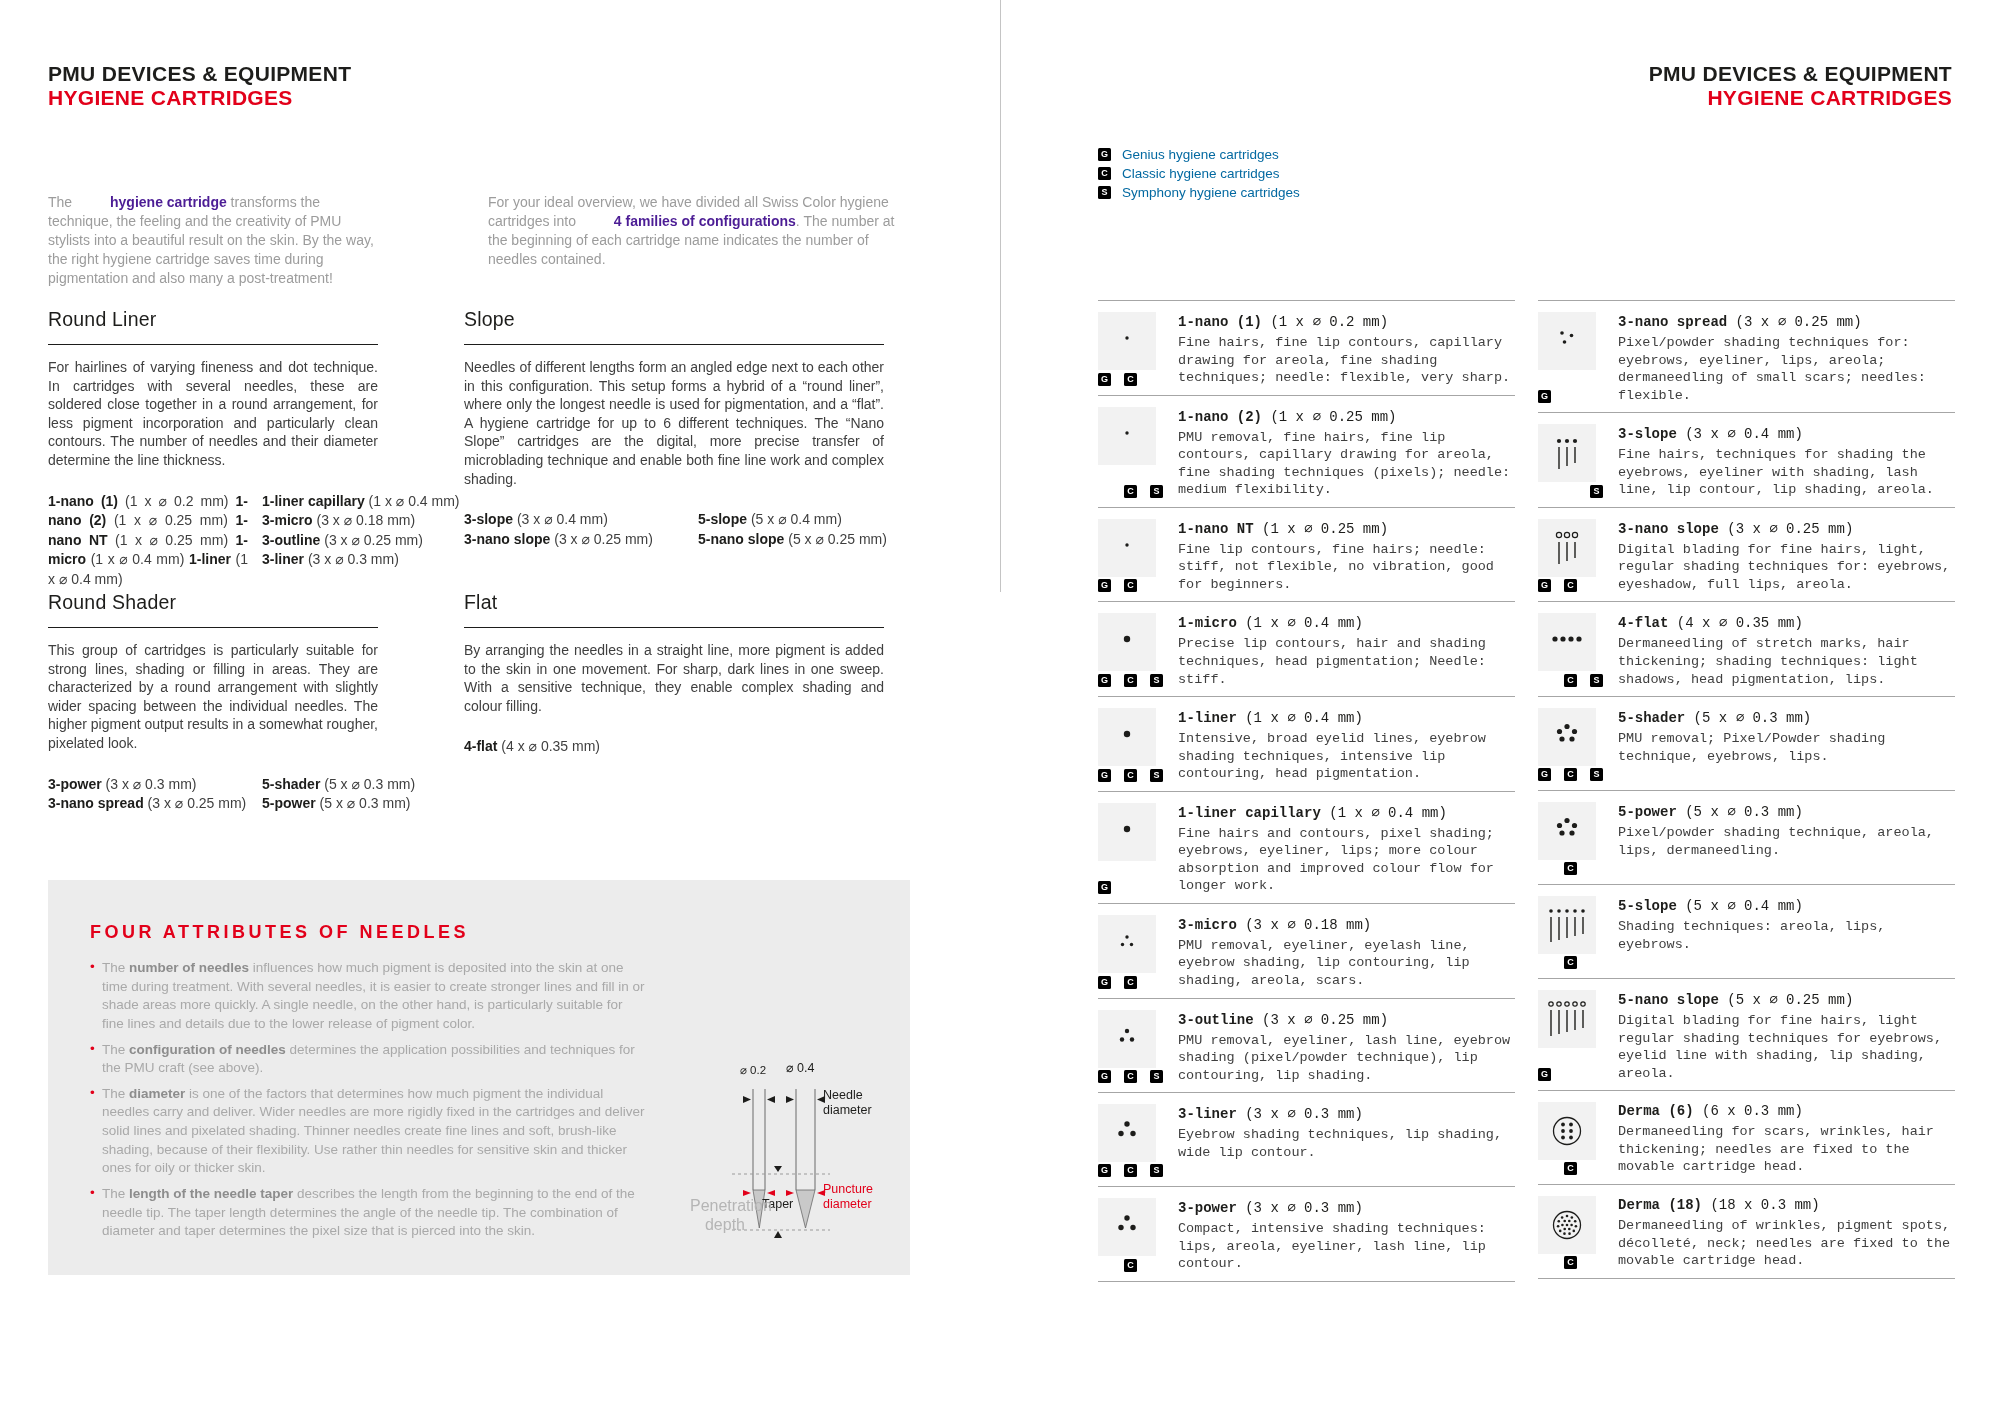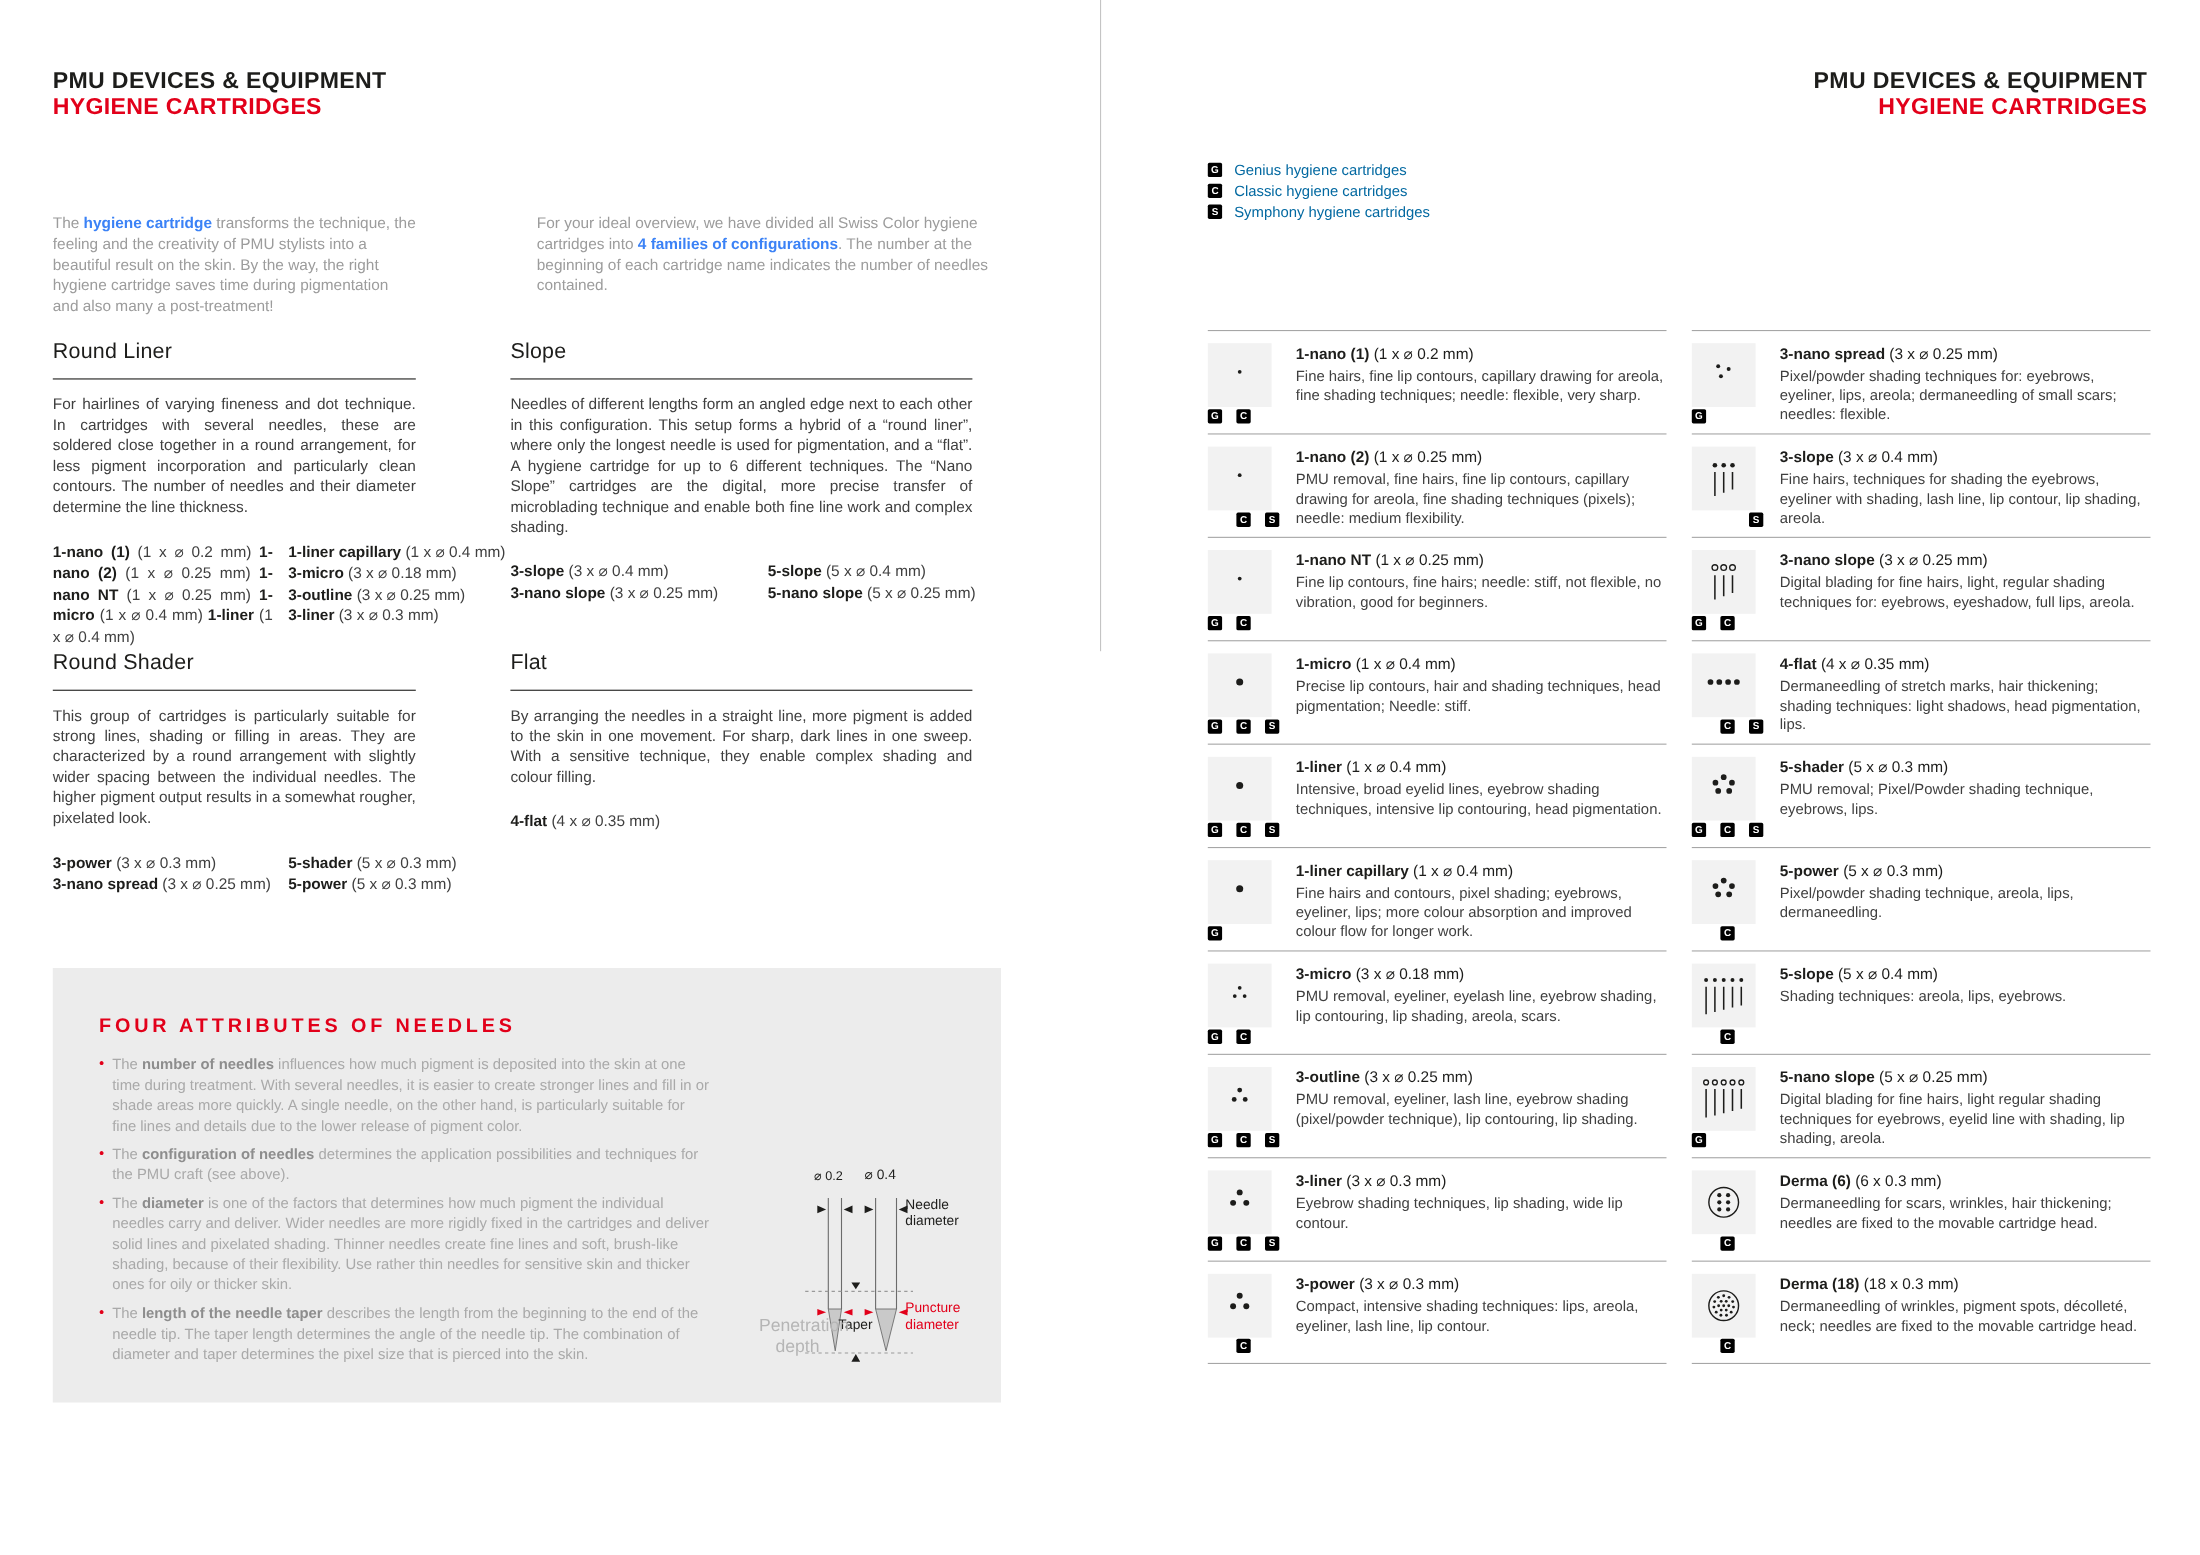--- a/index.html
+++ b/index.html
@@ -12,21 +12,21 @@
 
   
   .doc-header{position:absolute;top:62px;}
   .page-left .doc-header{left:48px;}
   .page-right .doc-header{right:48px;text-align:right;}
   .doc-title{margin:0;font-size:21px;font-weight:700;letter-spacing:.3px;color:#1d1d1b;}
   .doc-subtitle{margin:0 0 0;font-size:21px;font-weight:700;letter-spacing:.3px;color:#e2001a;}
 
   
   .intro{position:absolute;left:48px;top:193px;display:flex;gap:110px;font-size:14px;line-height:1.36;color:#9c9c9c;}
-  .intro b{color:#3b82f6;font-weight:700;}
+  .intro b{color:#4c1d95;font-weight:700;margin-left:34px;}
   .intro-col1{width:330px;}
   .intro-col2{width:420px;}
 
   
   .secrow{position:absolute;left:48px;display:flex;gap:86px;}
   .secrow.row1{top:308px;}
   .secrow.row2{top:591px;}
   .seccol1{width:330px;flex:none;}
   .seccol2{width:420px;flex:none;}
   .section h2{margin:0 0 13px;font-size:19.5px;font-weight:400;letter-spacing:.2px;color:#1d1d1b;}
@@ -65,21 +65,21 @@
   .cat-col{width:417px;flex:none;}
   .entry{display:flex;border-top:1px solid #a6a6a6;padding:11px 0 8px;min-height:94px;box-sizing:border-box;}
   .cat-col .entry:last-child{border-bottom:1px solid #a6a6a6;}
   .entry-left{width:80px;flex:none;display:flex;flex-direction:column;}
   .icon-box{width:58px;height:58px;background:#f2f2f2;}
   .badge-strip{position:relative;height:14px;width:80px;margin-top:auto;}
   .badge-strip .badge{position:absolute;top:0;}
   .slot-G{left:0;}
   .slot-C{left:26px;}
   .slot-S{left:52px;}
-  .entry-text{flex:1;}
+  .entry-text{flex:1;font-family:Liberation Mono, monospace;}
   .entry-name{font-size:14px;color:#1d1d1b;margin:1px 0 4px;}
   .entry-name b{font-weight:700;}
   .entry-desc{font-size:13.5px;line-height:1.3;color:#3f3f3f;}
 </style>
 </head>
 <body>
 
 <div class="spread">
 
   <section class="page page-left">

